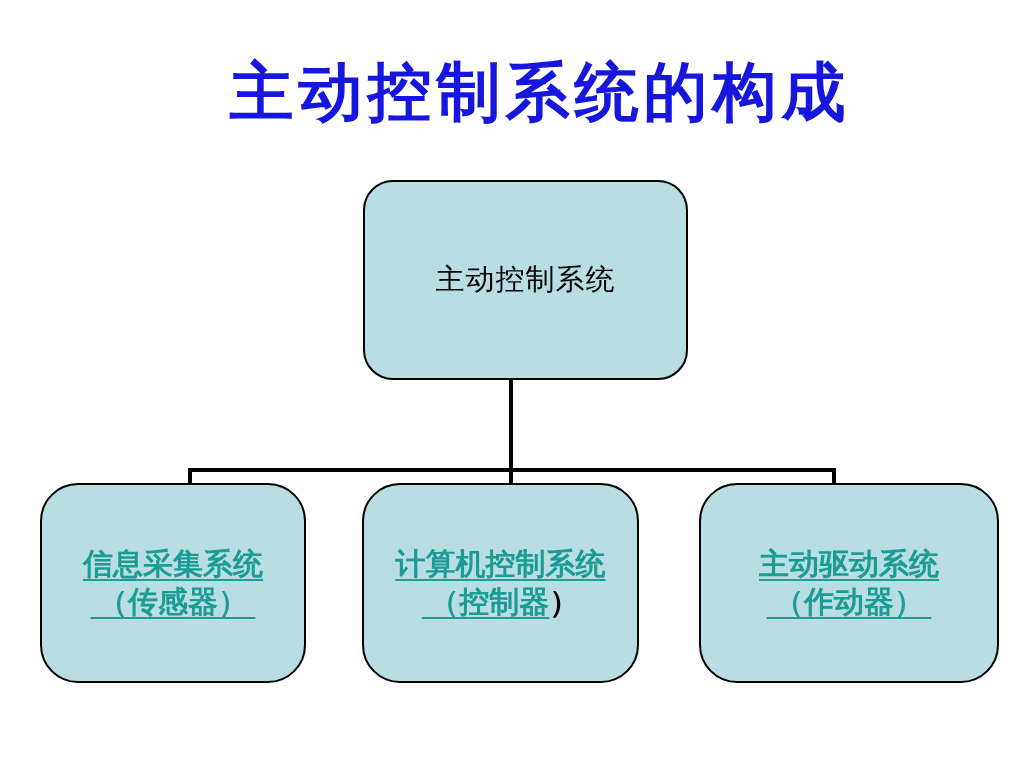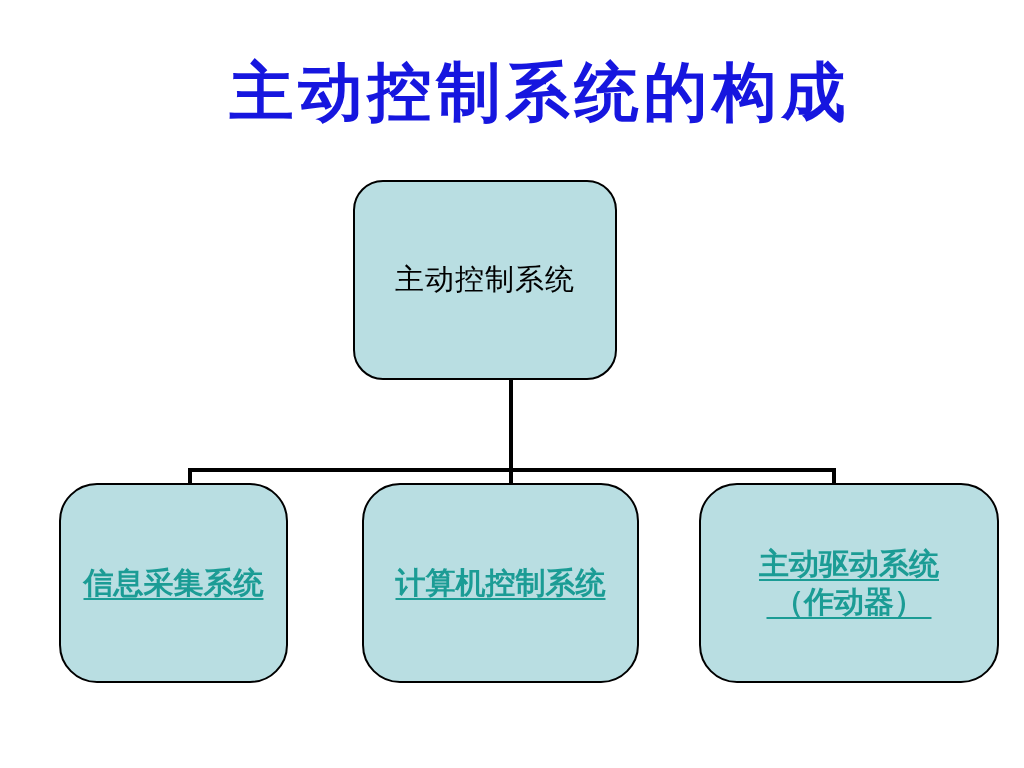--- a/index.html
+++ b/index.html
@@ -33,38 +33,38 @@
     box-sizing: border-box;
     background: var(--box-fill, #b9dee2);
     border: 2px solid var(--box-border, #000);
     display: flex;
     flex-direction: column;
     align-items: center;
     justify-content: center;
     text-align: center;
   }
   .node-root {
-    left: 353px;
+    left: 363px;
     top: 180px;
-    width: 264px;
+    width: 325px;
     height: 200px;
     border-radius: 30px;
     font-size: 29px;
     letter-spacing: 1px;
     color: var(--node-text, #000);
   }
   .node-child {
     top: 483px;
     height: 200px;
     border-radius: 38px;
     font-size: 30px;
     font-weight: bold;
     line-height: 38px;
   }
-  .node-child-0 { left: 59px;  width: 229px; justify-content: center; }
+  .node-child-0 { left: 40px;  width: 266px; justify-content: center; }
   .node-child-1 { left: 362px; width: 277px; }
   .node-child-2 { left: 699px; width: 300px; }
   .link-text {
     color: var(--link-teal, #1b9c95);
     text-decoration: underline;
     text-decoration-thickness: 2px;
     text-underline-offset: 5px;
     white-space: pre;
   }
   .plain-text {
@@ -94,24 +94,26 @@
   </div>
 
   <div class="connector conn-trunk"></div>
   <div class="connector conn-horizontal"></div>
   <div class="connector conn-drop-0"></div>
   <div class="connector conn-drop-1"></div>
   <div class="connector conn-drop-2"></div>
 
   <div class="node node-child node-child-0">
     <span class="link-text">信息采集系统</span>
+    <span><span class="link-text"> （传感器） </span><span class="plain-text"></span></span>
   </div>
 
   <div class="node node-child node-child-1">
     <span class="link-text">计算机控制系统</span>
+    <span><span class="link-text"> （控制器</span><span class="plain-text">）</span></span>
   </div>
 
   <div class="node node-child node-child-2">
     <span class="link-text">主动驱动系统</span>
     <span><span class="link-text"> （作动器） </span><span class="plain-text"></span></span>
   </div>
 
 </div>
 
 </body></html>

